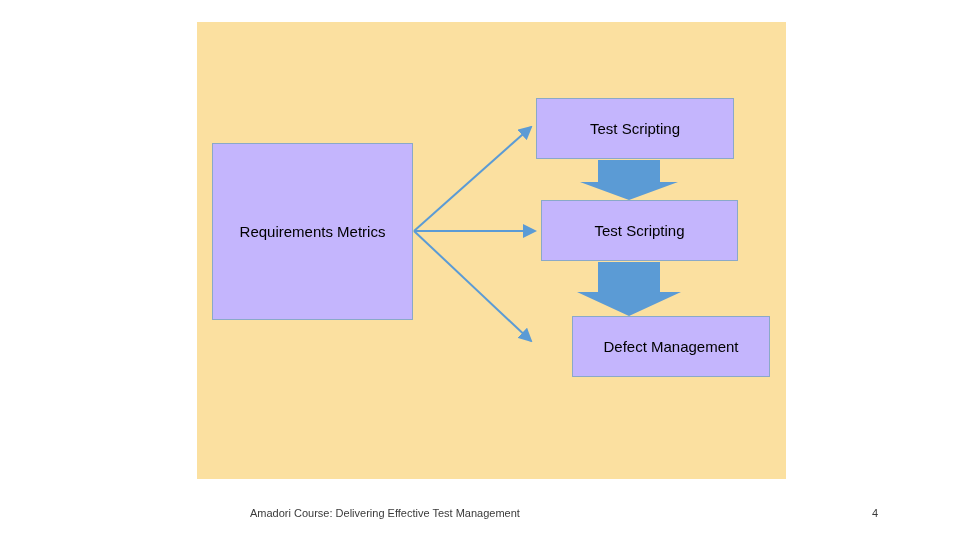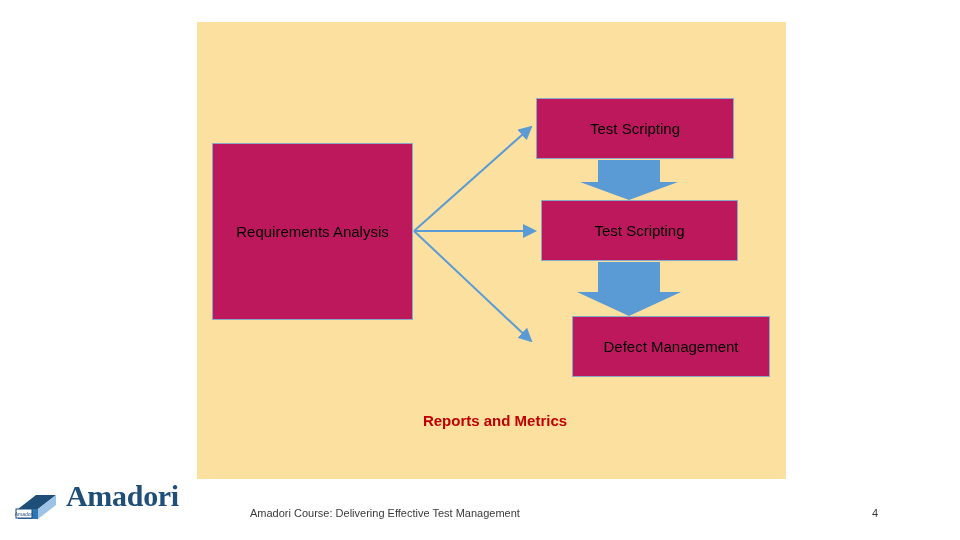--- a/index.html
+++ b/index.html
@@ -37,21 +37,21 @@
   #arrows {
     position: absolute;
     left: 0; top: 0;
     width: 960px;
     height: 540px;
     pointer-events: none;
   }
 
   .node {
     position: absolute;
-    background: #be185d;
+    background: #c4b5fd;
     border: 1px solid #8aa9c8;
     display: flex;
     align-items: center;
     justify-content: center;
     color: #000000;
     font-size: 15px;
     text-align: center;
     box-sizing: border-box;
   }
 
@@ -155,41 +155,30 @@
     <line x1="414" y1="231" x2="531" y2="127" stroke="#5b9bd5" stroke-width="2" marker-end="url(#arrowhead)"></line>
     <line x1="414" y1="231" x2="535" y2="231" stroke="#5b9bd5" stroke-width="2" marker-end="url(#arrowhead)"></line>
     <line x1="414" y1="231" x2="531" y2="341" stroke="#5b9bd5" stroke-width="2" marker-end="url(#arrowhead)"></line>
 
     <polygon points="598,160 660,160 660,182 678,182 629,200 580,182 598,182" fill="#5b9bd5"></polygon>
 
     <polygon points="598,262 660,262 660,292 681,292 629,316 577,292 598,292" fill="#5b9bd5"></polygon>
   </svg>
 
   <div class="node" id="node-req">
-    <span>Requirements Analysis</span>
+    <span>Requirements Metrics</span>
   </div>
   <div class="node" id="node-scripting">
     <span>Test Scripting</span>
   </div>
   <div class="node" id="node-execution">
     <span>Test Scripting</span>
   </div>
   <div class="node" id="node-defect">
     <span>Defect Management</span>
   </div>
 
-  <div id="reports">Reports and Metrics</div>
 
-  <div id="logo">
-    <svg id="logo-mark" viewBox="0 0 46 44" xmlns="http://www.w3.org/2000/svg">
-      <polygon points="4,30 22,16 42,16 24,30" fill="#1f4e79"></polygon>
-      <polygon points="4,30 24,30 24,40 4,40" fill="#2e75b6"></polygon>
-      <polygon points="24,30 42,16 42,26 24,40" fill="#9dc3e6"></polygon>
-      <rect x="2" y="30" width="16" height="9" fill="#ffffff" stroke="#1f4e79" stroke-width="1"></rect>
-      <text x="10" y="37" font-family="Liberation Sans, sans-serif" font-size="5" fill="#1f4e79" text-anchor="middle">Amadori</text>
-    </svg>
-    <div id="logo-word">Amadori</div>
-  </div>
 
   <div id="footer-text">Amadori Course: Delivering Effective Test Management</div>
   <div id="page-number">4</div>
 
 </div>
 
 </body></html>

